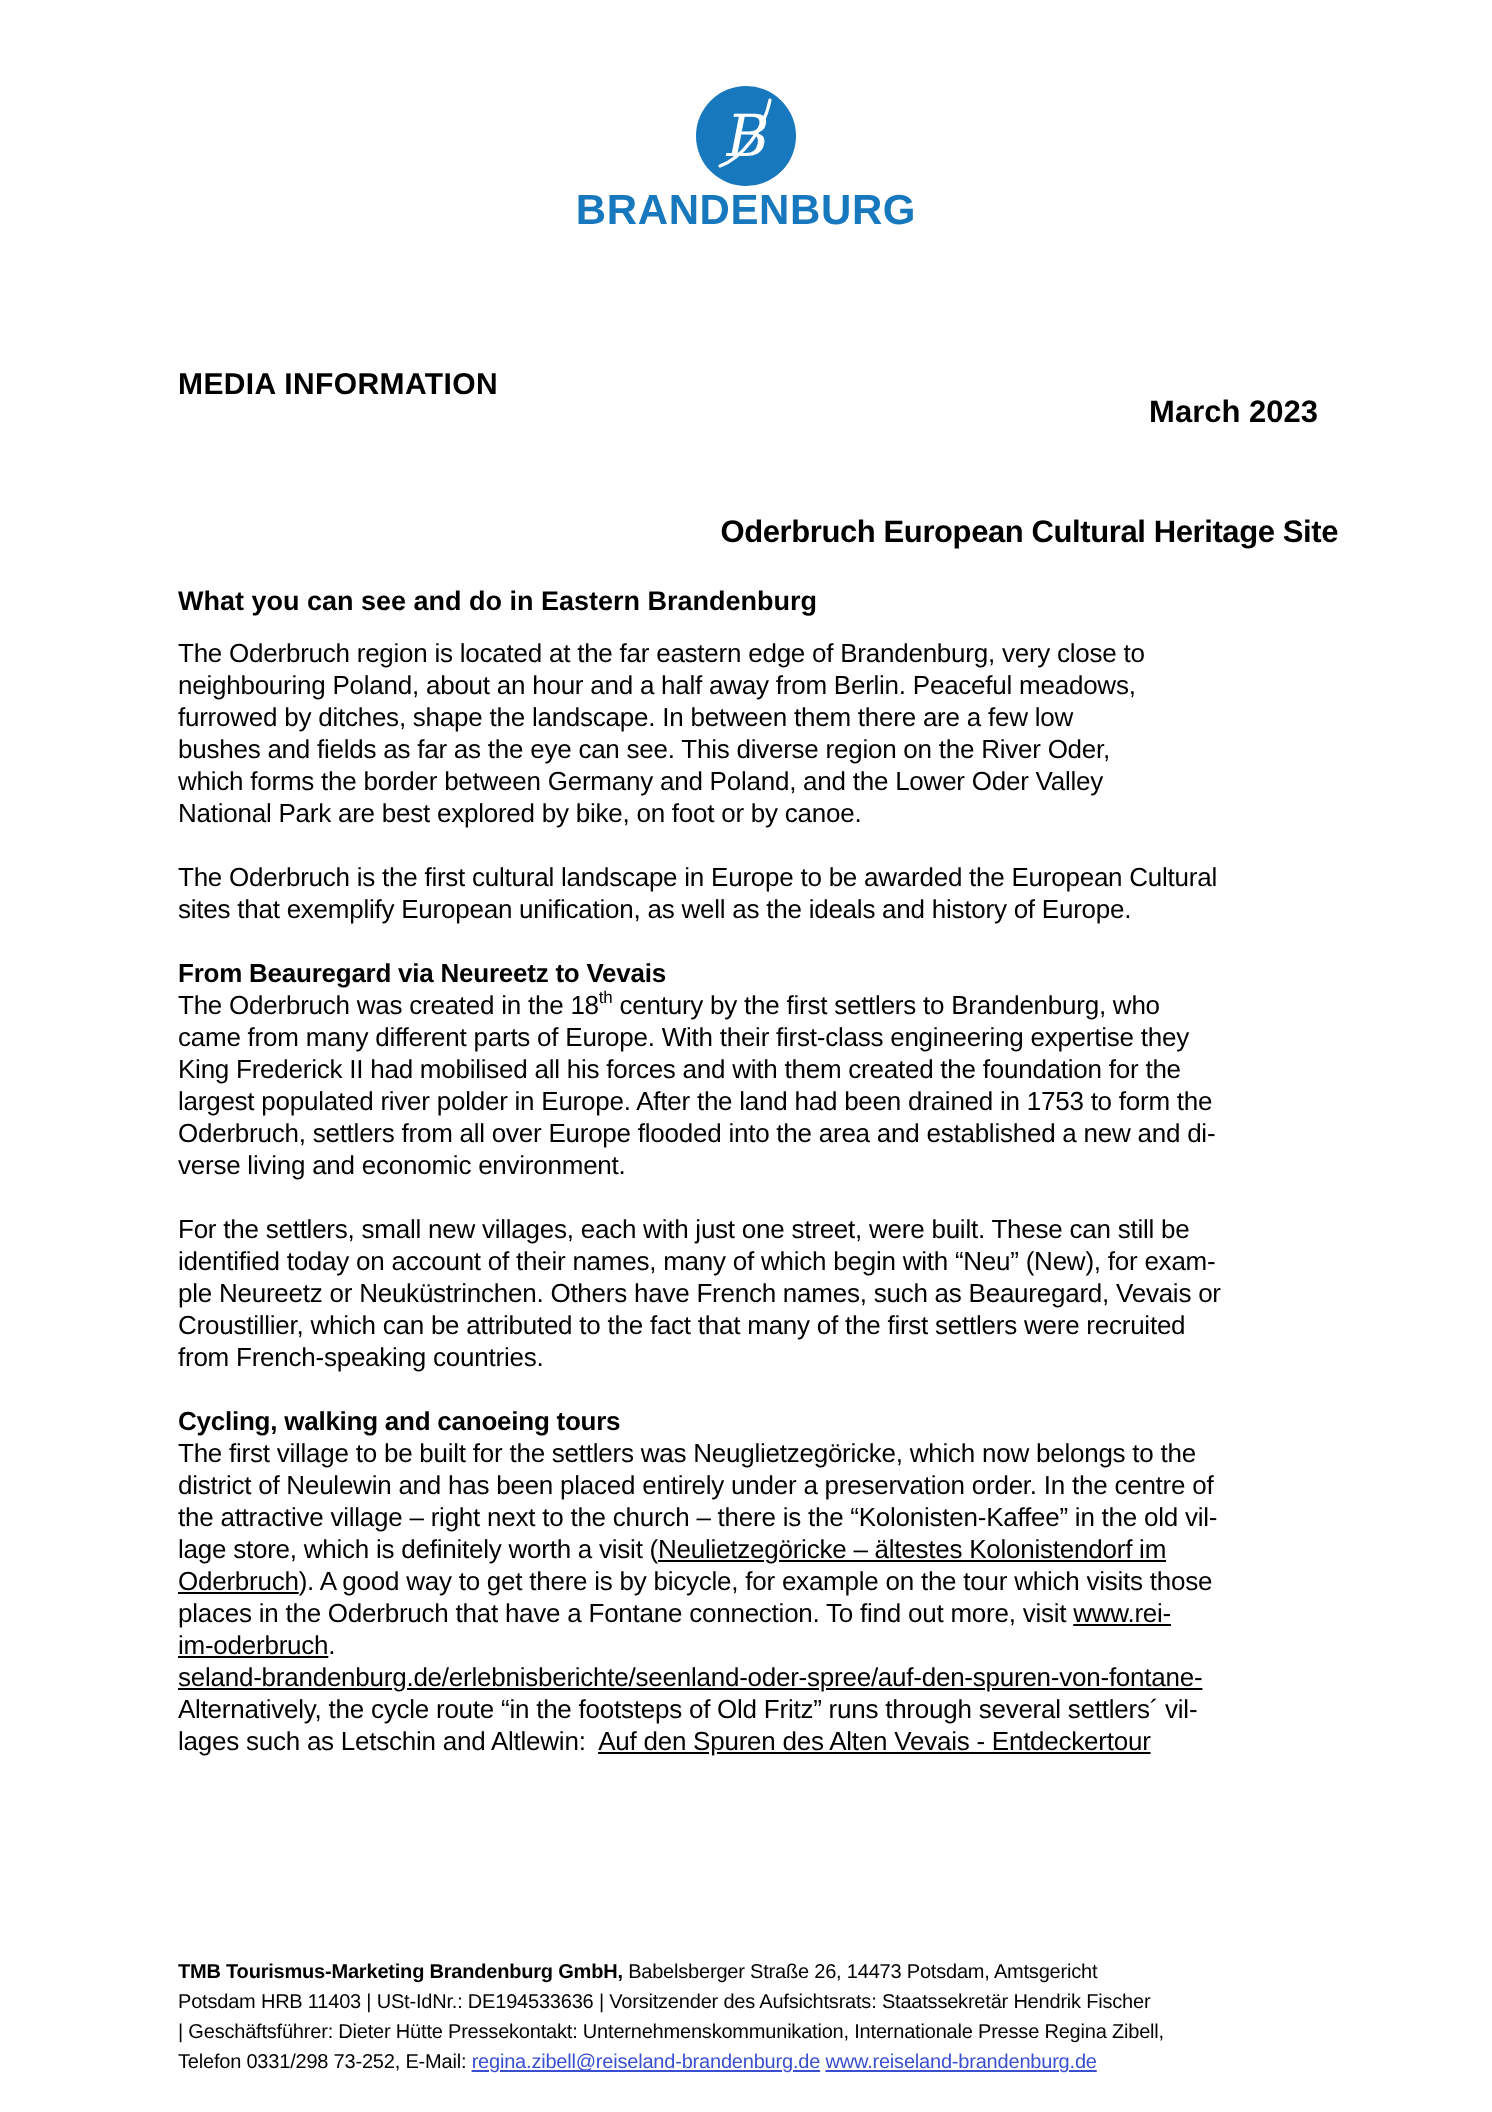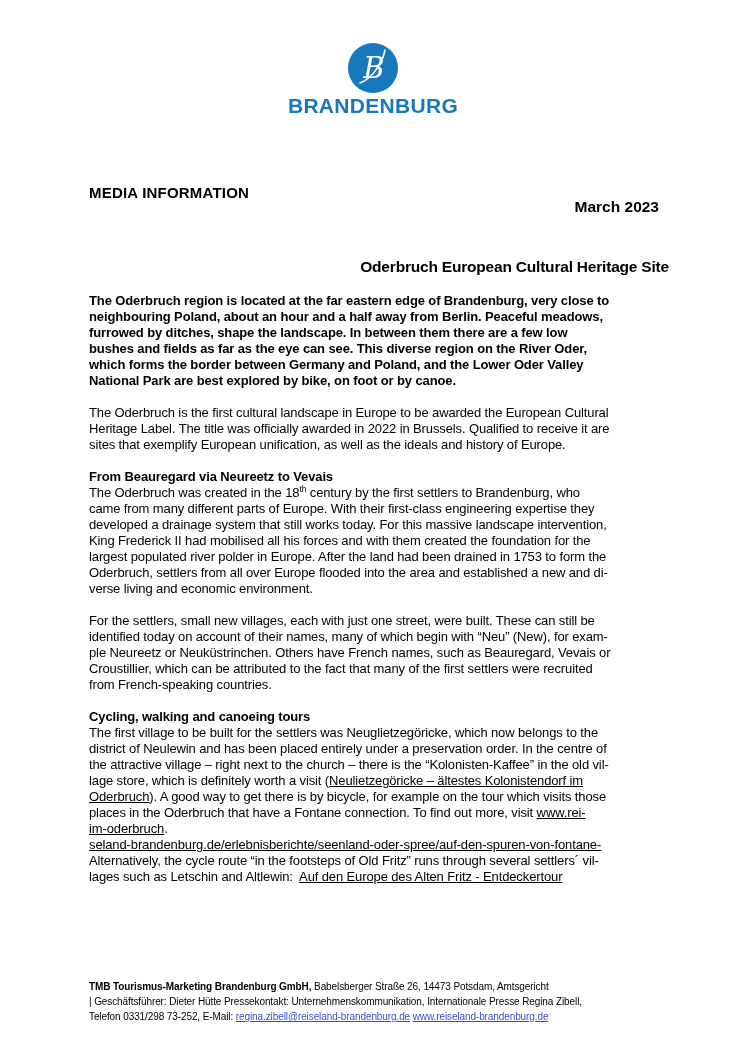--- a/index.html
+++ b/index.html
@@ -14,21 +14,21 @@
     margin-top:1px; font-size:21px; font-weight:700; letter-spacing:0.3px;
     color:var(--brand-blue,#1878be);
   }
   .kicker { position:absolute; top:184px; left:89px; font-size:15px; font-weight:700; letter-spacing:0.2px; }
   .date   { position:absolute; top:198px; right:87px; font-size:15.5px; font-weight:700; }
   .article { position:absolute; top:257px; left:89px; width:580px; }
   .article h1 { font-size:15.5px; line-height:20px; margin:0 0 16px; letter-spacing:-0.2px; font-weight:700;text-align:right; }
   .article h2 { font-size:13.5px; line-height:15px; margin:0 0 11px; font-weight:700; }
   .article p  { font-size:13px; line-height:16px; margin:0 0 16px; letter-spacing:-0.12px; }
   .article h3 { font-size:13px; line-height:16px; margin:5px 0 0; letter-spacing:-0.12px; font-weight:700; }
-  .lead { font-weight:700; }
+  .lead { font-weight:400; }
   .line { display:block; white-space:pre; }
   .doclink { color:inherit; text-decoration:underline; cursor:pointer; }
   .bluelink { color:var(--link-blue,#3a4fd0); text-decoration:underline; cursor:pointer; }
   sup { font-size:8.5px; line-height:0; vertical-align:super; }
   .footer {
     position:absolute; top:979px; left:89px; width:620px;
     font-size:10px; line-height:15px; letter-spacing:-0.1px;
   }
   .fline { white-space:pre; }
   .b { font-weight:700; }
@@ -46,41 +46,40 @@
     </svg>
     <div class="wordmark">BRANDENBURG</div>
   </div>
 
   <div class="kicker">MEDIA INFORMATION</div>
 
   <div class="date">March 2023</div>
 
   <div class="article">
     <h1>Oderbruch European Cultural Heritage Site</h1>
+    <h2>What you can see and do in Eastern Brandenburg</h2>
     <div id="article-body">
         <p class="lead">
           <span class="line"><span>The Oderbruch region is located at the far eastern edge of Brandenburg, very close to</span></span>
           <span class="line"><span>neighbouring Poland, about an hour and a half away from Berlin. Peaceful meadows,</span></span>
           <span class="line"><span>furrowed by ditches, shape the landscape. In between them there are a few low</span></span>
           <span class="line"><span>bushes and fields as far as the eye can see. This diverse region on the River Oder,</span></span>
           <span class="line"><span>which forms the border between Germany and Poland, and the Lower Oder Valley</span></span>
           <span class="line"><span>National Park are best explored by bike, on foot or by canoe.</span></span>
         </p>
         <p>
           <span class="line"><span>The Oderbruch is the first cultural landscape in Europe to be awarded the European Cultural</span></span>
-          <span class="line"><span>Heritage Label. The title was officially awarded in 2022 in Brussels. Qualified to receive it are</span></span>
           <span class="line"><span>sites that exemplify European unification, as well as the ideals and history of Europe.</span></span>
         </p>
         <h3>
           <span class="line"><span>From Beauregard via Neureetz to Vevais</span></span>
         </h3>
         <p>
           <span class="line"><span>The Oderbruch was created in the 18</span><sup>th</sup><span> century by the first settlers to Brandenburg, who</span></span>
           <span class="line"><span>came from many different parts of Europe. With their first-class engineering expertise they</span></span>
-          <span class="line"><span>developed a drainage system that still works today. For this massive landscape intervention,</span></span>
           <span class="line"><span>King Frederick II had mobilised all his forces and with them created the foundation for the</span></span>
           <span class="line"><span>largest populated river polder in Europe. After the land had been drained in 1753 to form the</span></span>
           <span class="line"><span>Oderbruch, settlers from all over Europe flooded into the area and established a new and di-</span></span>
           <span class="line"><span>verse living and economic environment.</span></span>
         </p>
         <p>
           <span class="line"><span>For the settlers, small new villages, each with just one street, were built. These can still be</span></span>
           <span class="line"><span>identified today on account of their names, many of which begin with “Neu” (New), for exam-</span></span>
           <span class="line"><span>ple Neureetz or Neuküstrinchen. Others have French names, such as Beauregard, Vevais or</span></span>
           <span class="line"><span>Croustillier, which can be attributed to the fact that many of the first settlers were recruited</span></span>
@@ -92,24 +91,25 @@
         <p>
           <span class="line"><span>The first village to be built for the settlers was Neuglietzegöricke, which now belongs to the</span></span>
           <span class="line"><span>district of Neulewin and has been placed entirely under a preservation order. In the centre of</span></span>
           <span class="line"><span>the attractive village – right next to the church – there is the “Kolonisten-Kaffee” in the old vil-</span></span>
           <span class="line"><span>lage store, which is definitely worth a visit (</span><a class="doclink">Neulietzegöricke – ältestes Kolonistendorf im</a></span>
           <span class="line"><a class="doclink">Oderbruch</a><span>). A good way to get there is by bicycle, for example on the tour which visits those</span></span>
           <span class="line"><span>places in the Oderbruch that have a Fontane connection. To find out more, visit </span><a class="doclink">www.rei-</a></span>
           <span class="line"><a class="doclink">im-oderbruch</a><span>.</span></span>
           <span class="line"><a class="doclink">seland-brandenburg.de/erlebnisberichte/seenland-oder-spree/auf-den-spuren-von-fontane-</a></span>
           <span class="line"><span>Alternatively, the cycle route “in the footsteps of Old Fritz” runs through several settlers´ vil-</span></span>
-          <span class="line"><span>lages such as Letschin and Altlewin:&nbsp; </span><a class="doclink">Auf den Europe des Alten Fritz - Entdeckertour</a></span>
+          <span class="line"><span>lages such as Letschin and Altlewin:&nbsp; </span><a class="doclink">Auf den Spuren des Alten Vevais - Entdeckertour</a></span>
         </p>
       </div>
   </div>
 
   <div class="footer" id="doc-footer">
       <div class="fline"><span class="b">TMB Tourismus-Marketing Brandenburg GmbH,</span><span> Babelsberger Straße 26, 14473 Potsdam, Amtsgericht</span></div>
+      <div class="fline"><span>Potsdam HRB 11403 | USt-IdNr.: DE194533636 | Vorsitzender des Aufsichtsrats: Staatssekretär Hendrik Fischer</span></div>
       <div class="fline"><span>| Geschäftsführer: Dieter Hütte Pressekontakt: Unternehmenskommunikation, Internationale Presse Regina Zibell,</span></div>
       <div class="fline"><span>Telefon 0331/298 73-252, E-Mail: </span><a class="bluelink">regina.zibell@reiseland-brandenburg.de</a><span> </span><a class="bluelink">www.reiseland-brandenburg.de</a></div>
     </div>
 
 </div>
 
 </body></html>

